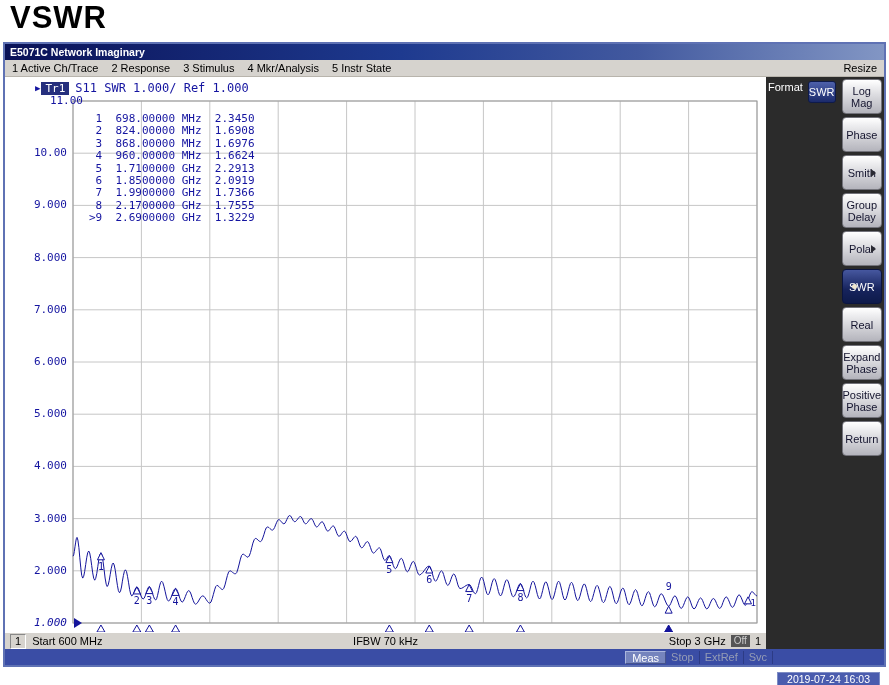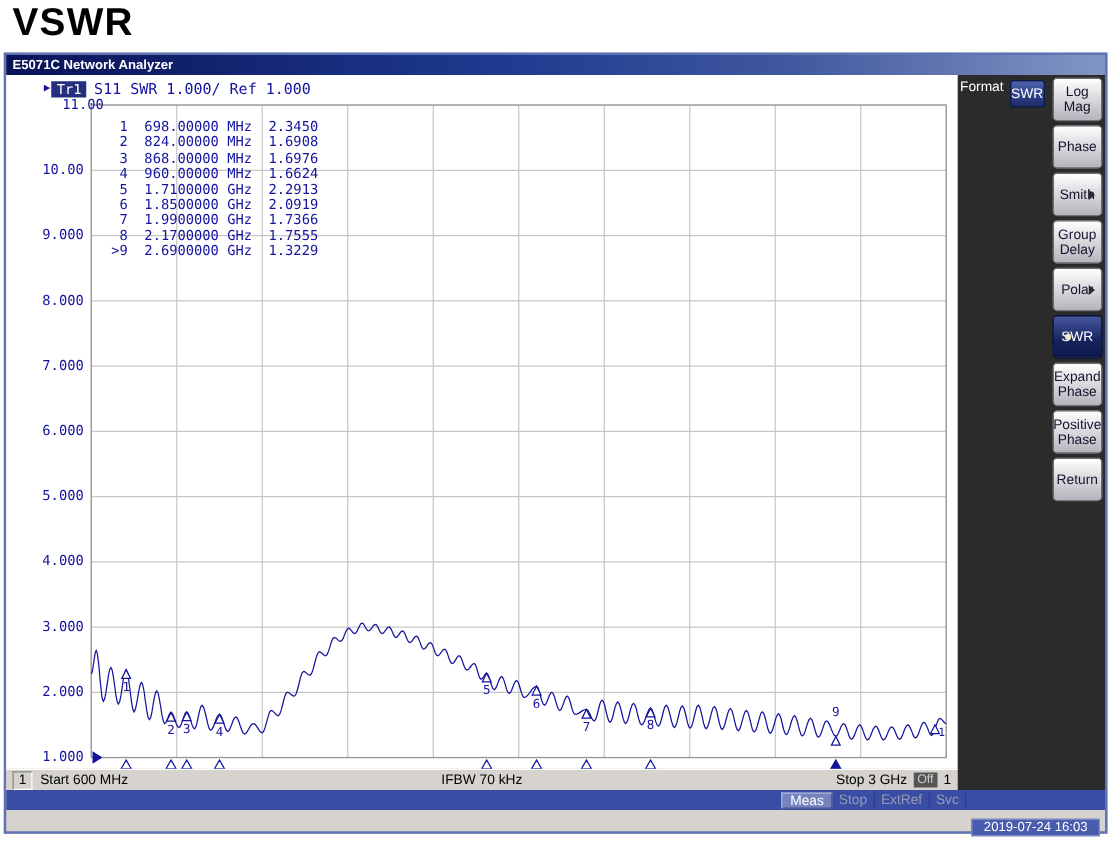--- a/index.html
+++ b/index.html
@@ -105,23 +105,33 @@
   }
 </style>
 </head>
 <body>
 
 <div class="page-heading">VSWR</div>
 
 <div class="window">
 
   <div class="titlebar">
-    <span>E5071C Network Analyzer</span>
-  </div>
-
+    <span>E5071C Network Imaginary</span>
+  </div>
+
+  <div class="menubar">
+    <div class="menu-items" id="menu-items">
+        <span class="menu-item">1 Active Ch/Trace</span>
+        <span class="menu-item">2 Response</span>
+        <span class="menu-item">3 Stimulus</span>
+        <span class="menu-item">4 Mkr/Analysis</span>
+        <span class="menu-item">5 Instr State</span>
+      </div>
+    <span class="menu-resize">Resize</span>
+  </div>
 
   <div class="content-row">
     <div class="left-col">
 
       <div class="chart-panel">
         <div class="trace-header">
           <span class="tr-arrow">▶</span>
           <span class="tr-badge">Tr1</span>
           <span class="tr-text">S11 SWR 1.000/ Ref 1.000</span>
         </div>
@@ -129,21 +139,21 @@
             <div class="y-label" style="top: 17px; padding-left: 16px;">11.00</div>
             <div class="y-label" style="top: 69.2px;">10.00</div>
             <div class="y-label" style="top: 121.4px;">9.000</div>
             <div class="y-label" style="top: 173.6px;">8.000</div>
             <div class="y-label" style="top: 225.8px;">7.000</div>
             <div class="y-label" style="top: 278px;">6.000</div>
             <div class="y-label" style="top: 330.2px;">5.000</div>
             <div class="y-label" style="top: 382.4px;">4.000</div>
             <div class="y-label" style="top: 434.6px;">3.000</div>
             <div class="y-label" style="top: 486.8px;">2.000</div>
-            <div class="y-label" style="top: 539px;">1.000</div>
+            <div class="y-label" style="top: 539px; font-style: italic;">1.000</div>
           </div>
         <svg id="plot" width="761" height="535">
             <line x1="68" y1="4" x2="68" y2="526" stroke="#c6c6c6" stroke-width="1"></line>
             <line x1="68" y1="4" x2="752" y2="4" stroke="#c6c6c6" stroke-width="1"></line>
             <line x1="136.4" y1="4" x2="136.4" y2="526" stroke="#c6c6c6" stroke-width="1"></line>
             <line x1="68" y1="56.2" x2="752" y2="56.2" stroke="#c6c6c6" stroke-width="1"></line>
             <line x1="204.8" y1="4" x2="204.8" y2="526" stroke="#c6c6c6" stroke-width="1"></line>
             <line x1="68" y1="108.4" x2="752" y2="108.4" stroke="#c6c6c6" stroke-width="1"></line>
             <line x1="273.2" y1="4" x2="273.2" y2="526" stroke="#c6c6c6" stroke-width="1"></line>
             <line x1="68" y1="160.6" x2="752" y2="160.6" stroke="#c6c6c6" stroke-width="1"></line>
@@ -239,20 +249,23 @@
           </div>
           <div class="softkey">
             <span class="sk-label">Polar</span>
             <span class="arrow"></span>
           </div>
           <div class="softkey active">
             <span class="bullet"></span>
             <span class="sk-label">SWR</span>
           </div>
           <div class="softkey">
+            <span class="sk-label">Real</span>
+          </div>
+          <div class="softkey">
             <span class="sk-label">Expand
 Phase</span>
           </div>
           <div class="softkey">
             <span class="sk-label">Positive
 Phase</span>
           </div>
           <div class="softkey">
             <span class="sk-label">Return</span>
           </div>

